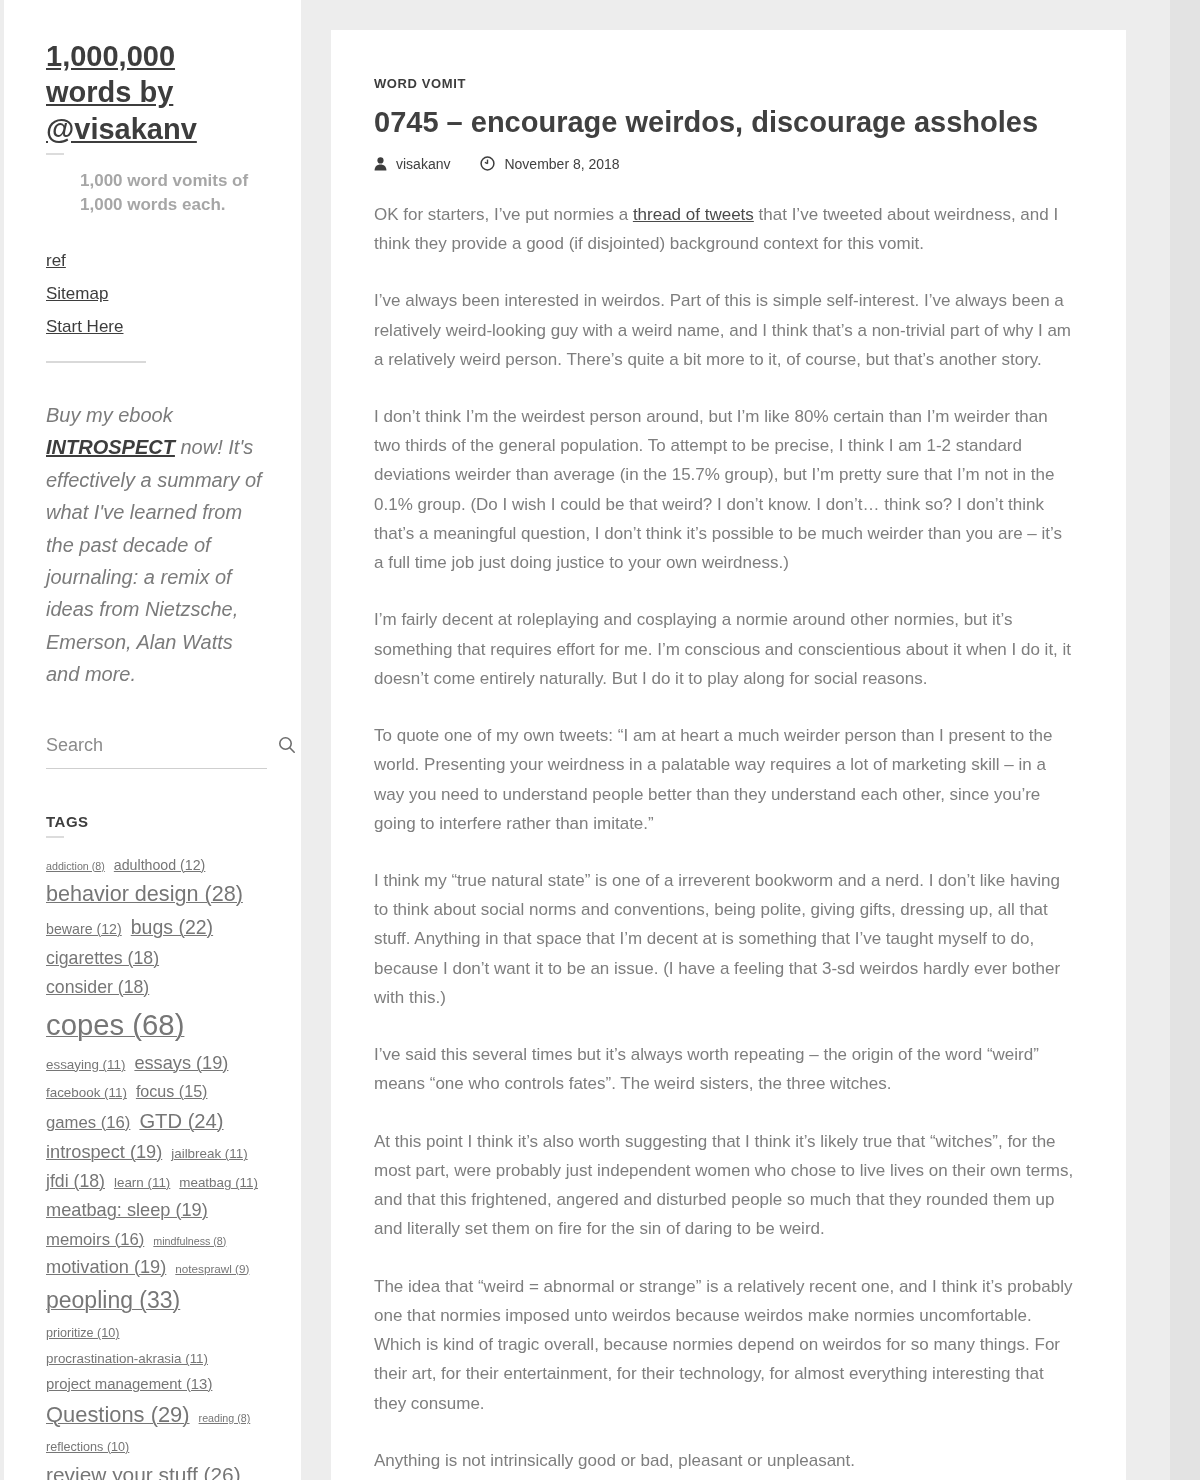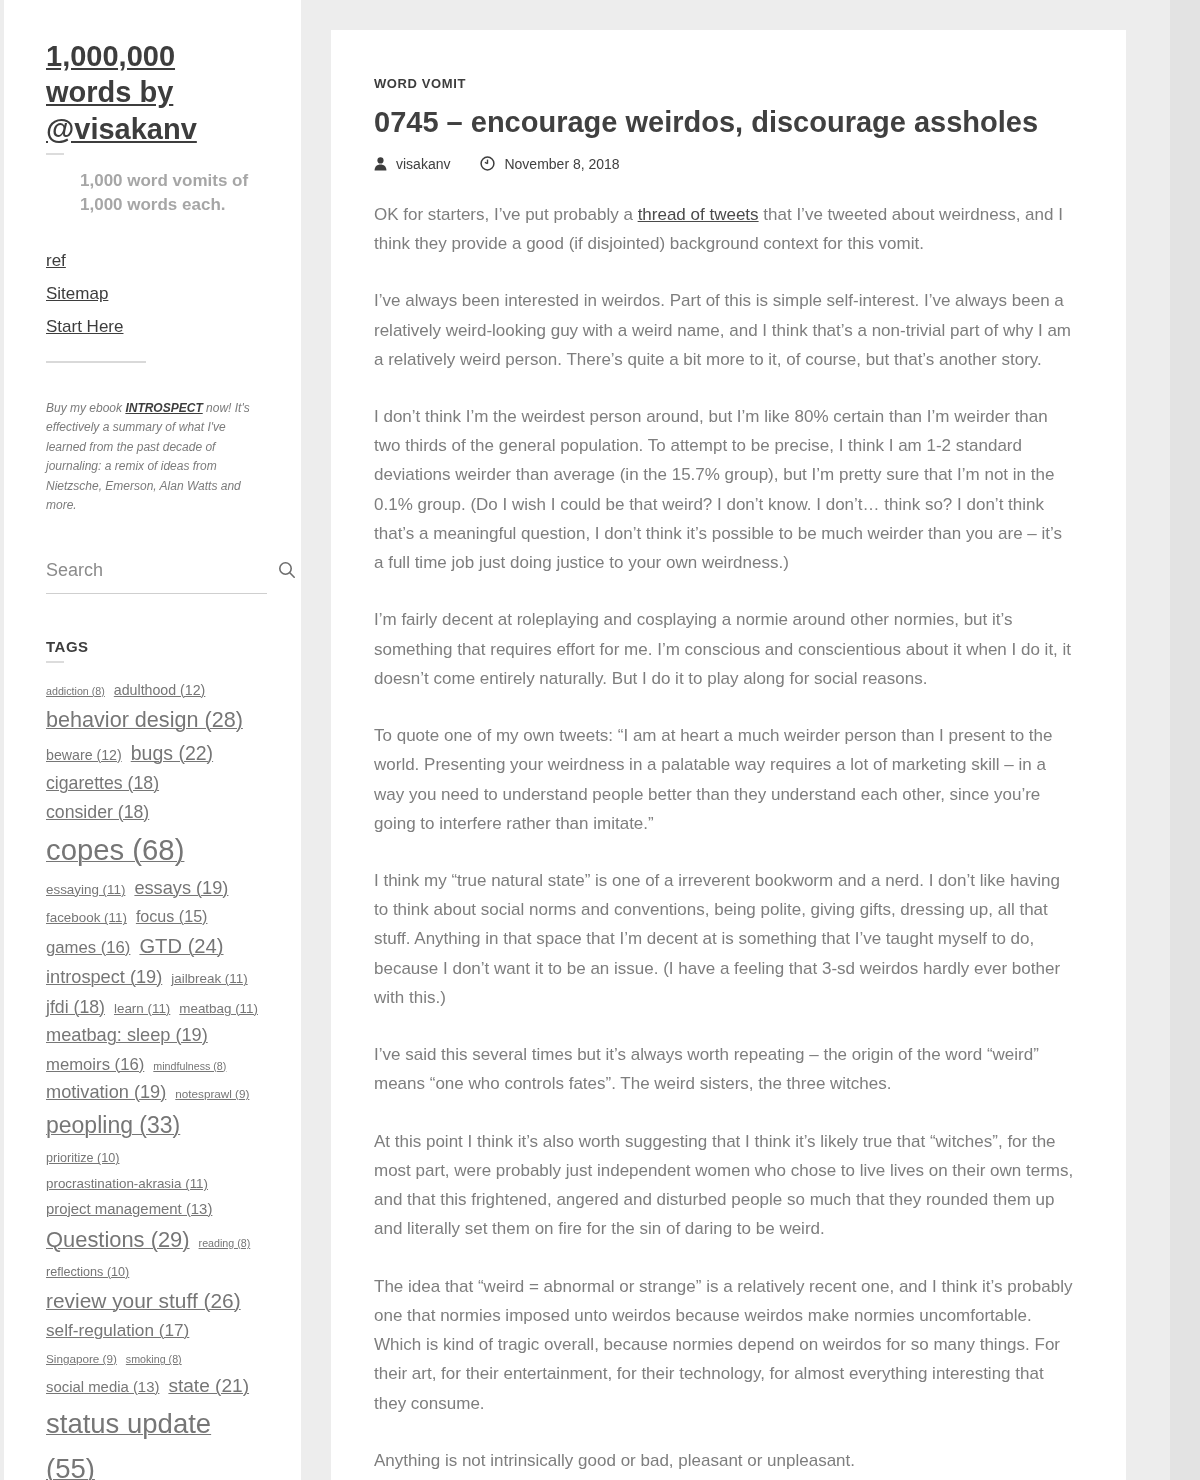--- a/index.html
+++ b/index.html
@@ -23,21 +23,21 @@
   }
   .site-title a { color:#3d3d3d; text-decoration:underline; }
   .mini-rule { width:18px; height:2px; background:#dcdcdc; margin:6px 0 14px 0; }
   .tagline { font-size:17px; font-weight:bold; color:#a6a6a6; line-height:1.45; margin-bottom:34px;margin-left:34px; }
   .side-nav a {
     display:block; font-size:17px; color:#3d3d3d; text-decoration:underline;
     margin-bottom:16px; line-height:1;
     width:max-content;
   }
   .divider { width:100px; height:2px; background:#d9d9d9; margin:26px 0 36px 0; }
-  .promo { font-style:italic; font-size:12px; line-height:1.62; color:#7b7b7b; margin-bottom:44px; }
+  .promo { font-style:italic; font-size:20px; line-height:1.62; color:#7b7b7b; margin-bottom:44px; }
   .promo a { color:#3d3d3d; font-weight:bold; text-decoration:underline; }
   .search-row {
     display:flex; align-items:center; border-bottom:1px solid #cfcfcf;
     padding-bottom:12px; margin-bottom:44px;
   }
   .search-row input {
     flex:1; border:none; outline:none; font-size:18px; color:#555;
     font-family:inherit; background:transparent;
   }
   .search-row input::placeholder { color:#8b8b8b; opacity:1; }
@@ -120,21 +120,21 @@
               <circle cx="7.5" cy="7.5" r="6.4" stroke="#3d3d3d" stroke-width="1.5"></circle>
               <line x1="7.5" y1="7.7" x2="7.5" y2="3.6" stroke="#3d3d3d" stroke-width="1.4"></line>
               <line x1="7.5" y1="7.7" x2="4.9" y2="6.4" stroke="#3d3d3d" stroke-width="1.4"></line>
             </svg>
           </span>
           <span>November 8, 2018</span>
         </span>
       </div>
 
       <div class="post-body">
-          <p><span>OK for starters, I’ve put probably a </span><a href="#">thread of tweets</a><span> that I’ve tweeted about weirdness, and I think they provide a good (if disjointed) background context for this vomit.</span></p>
+          <p><span>OK for starters, I’ve put normies a </span><a href="#">thread of tweets</a><span> that I’ve tweeted about weirdness, and I think they provide a good (if disjointed) background context for this vomit.</span></p>
           <p><span>I’ve always been interested in weirdos. Part of this is simple self-interest. I’ve always been a relatively weird-looking guy with a weird name, and I think that’s a non-trivial part of why I am a relatively weird person. There’s quite a bit more to it, of course, but that’s another story.</span></p>
           <p><span>I don’t think I’m the weirdest person around, but I’m like 80% certain than I’m weirder than two thirds of the general population. To attempt to be precise, I think I am 1-2 standard deviations weirder than average (in the 15.7% group), but I’m pretty sure that I’m not in the 0.1% group. (Do I wish I could be that weird? I don’t know. I don’t… think so? I don’t think that’s a meaningful question, I don’t think it’s possible to be much weirder than you are – it’s a full time job just doing justice to your own weirdness.)</span></p>
           <p><span>I’m fairly decent at roleplaying and cosplaying a normie around other normies, but it’s something that requires effort for me. I’m conscious and conscientious about it when I do it, it doesn’t come entirely naturally. But I do it to play along for social reasons.</span></p>
           <p><span>To quote one of my own tweets: “I am at heart a much weirder person than I present to the world. Presenting your weirdness in a palatable way requires a lot of marketing skill – in a way you need to understand people better than they understand each other, since you’re going to interfere rather than imitate.”</span></p>
           <p><span>I think my “true natural state” is one of a irreverent bookworm and a nerd. I don’t like having to think about social norms and conventions, being polite, giving gifts, dressing up, all that stuff. Anything in that space that I’m decent at is something that I’ve taught myself to do, because I don’t want it to be an issue. (I have a feeling that 3-sd weirdos hardly ever bother with this.)</span></p>
           <p><span>I’ve said this several times but it’s always worth repeating – the origin of the word “weird” means “one who controls fates”. The weird sisters, the three witches.</span></p>
           <p><span>At this point I think it’s also worth suggesting that I think it’s likely true that “witches”, for the most part, were probably just independent women who chose to live lives on their own terms, and that this frightened, angered and disturbed people so much that they rounded them up and literally set them on fire for the sin of daring to be weird.</span></p>
           <p><span>The idea that “weird = abnormal or strange” is a relatively recent one, and I think it’s probably one that normies imposed unto weirdos because weirdos make normies uncomfortable. Which is kind of tragic overall, because normies depend on weirdos for so many things. For their art, for their entertainment, for their technology, for almost everything interesting that they consume.</span></p>
           <p><span>Anything is not intrinsically good or bad, pleasant or unpleasant.</span></p>
         </div>

